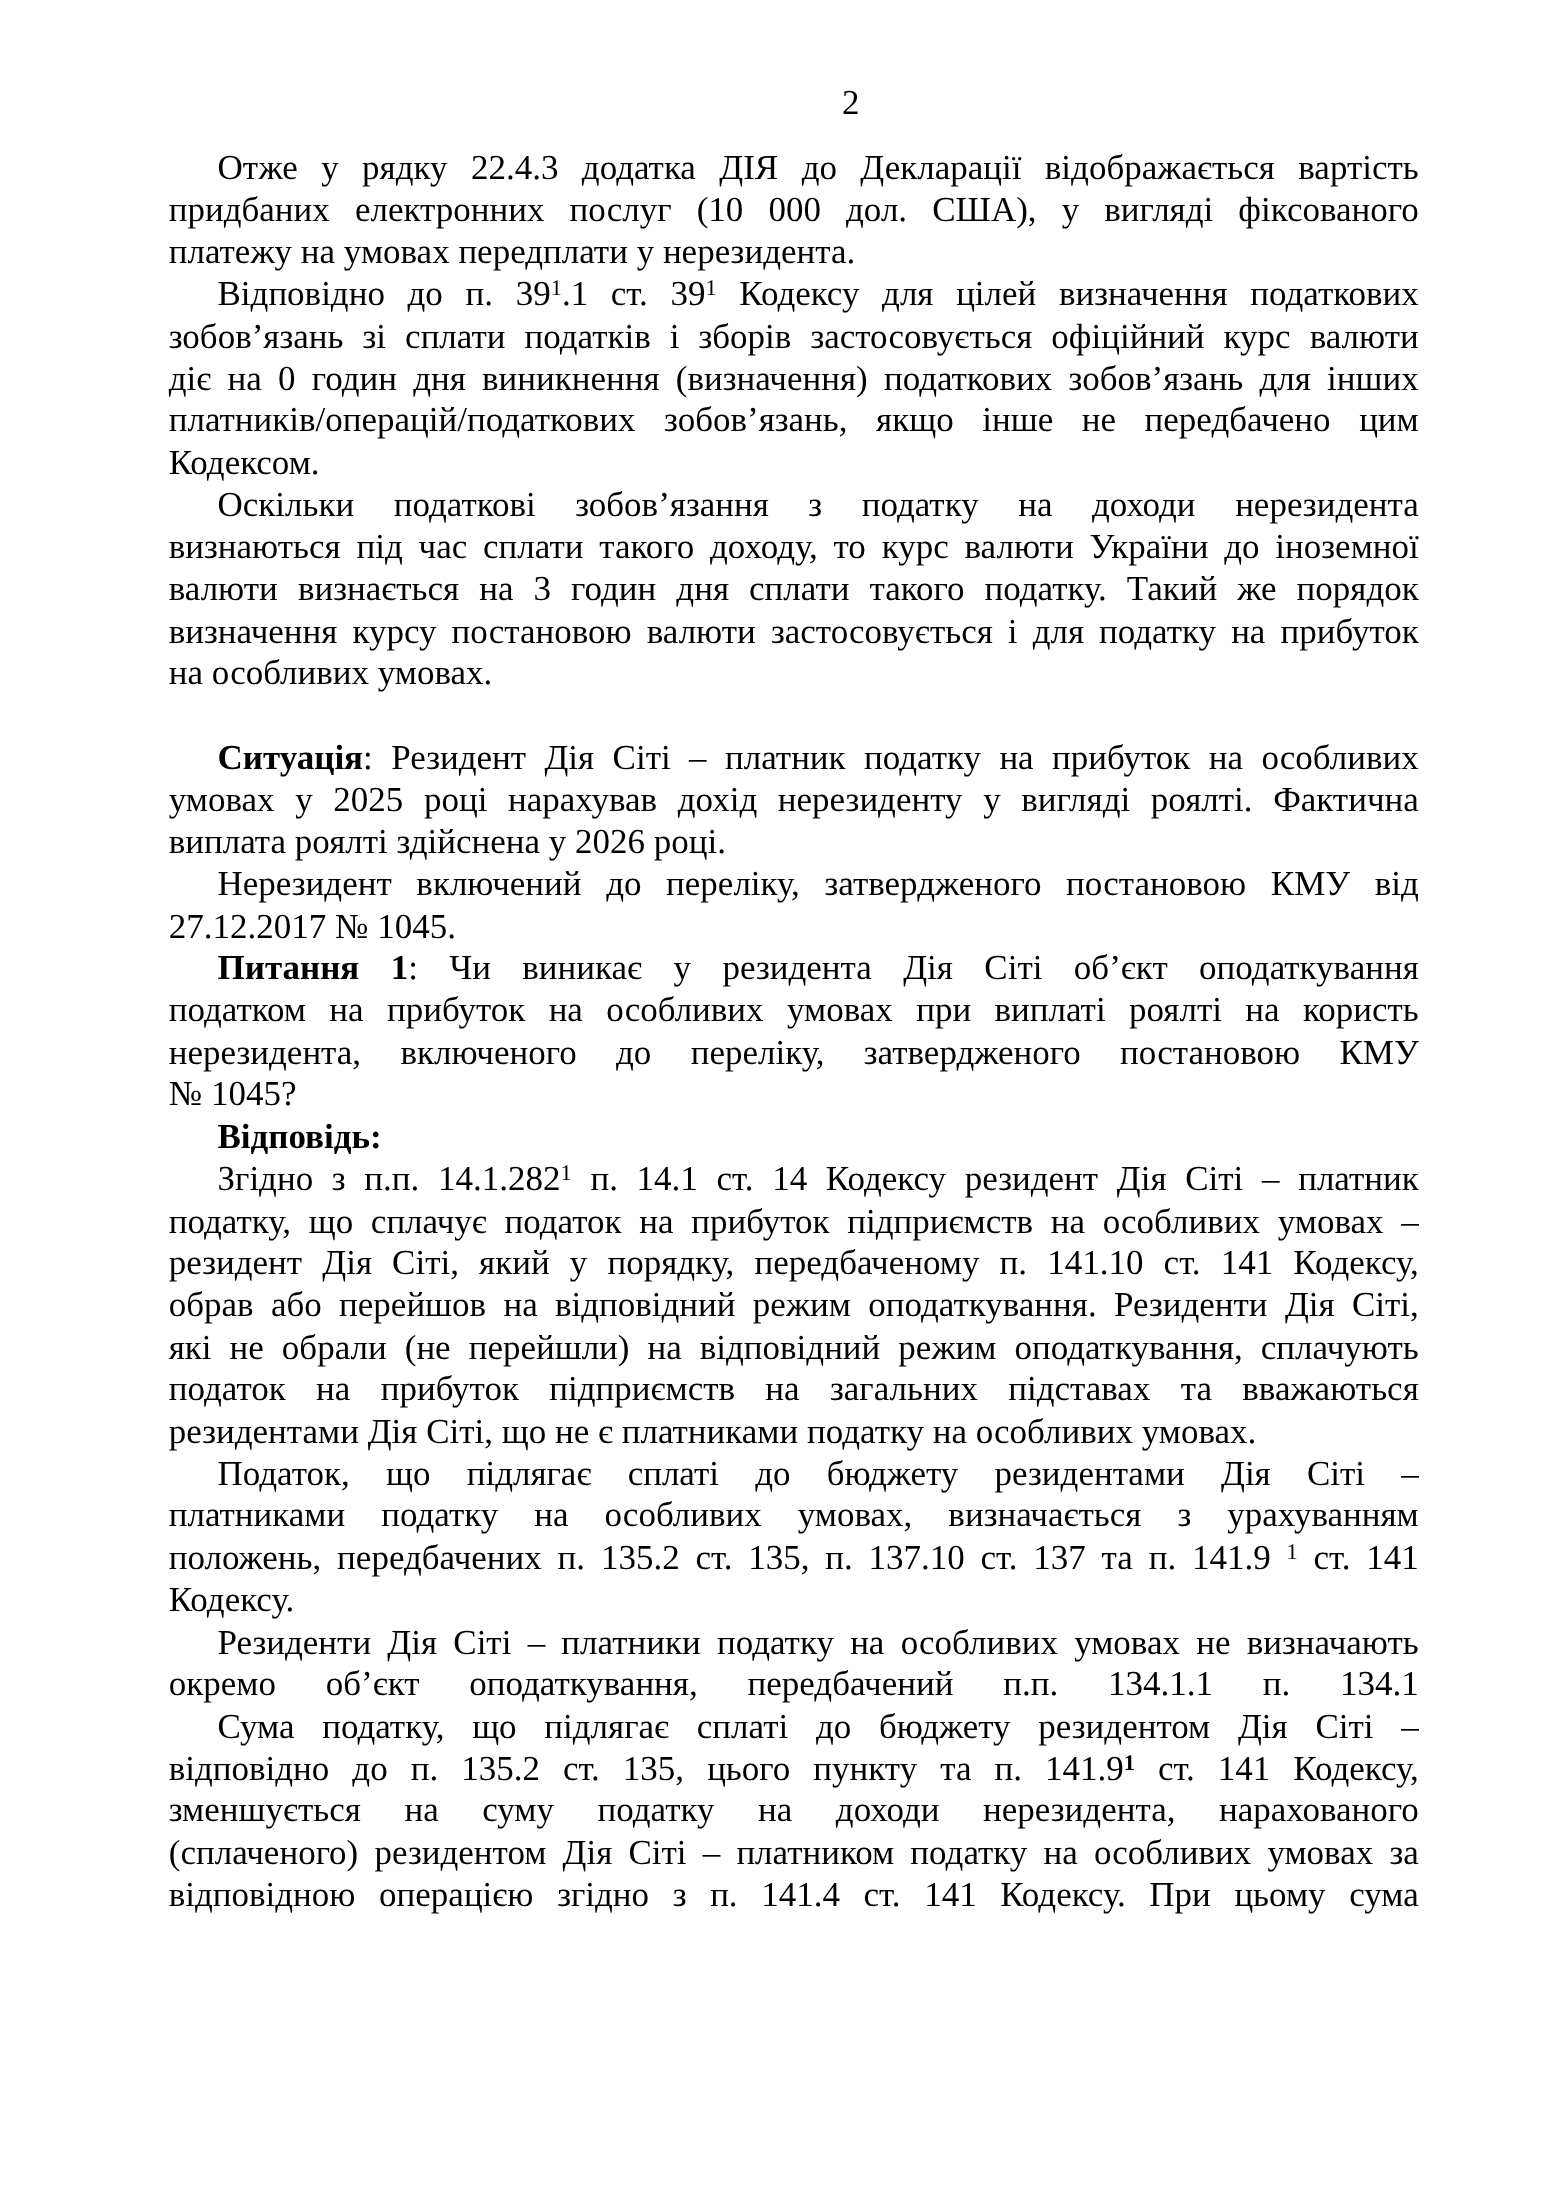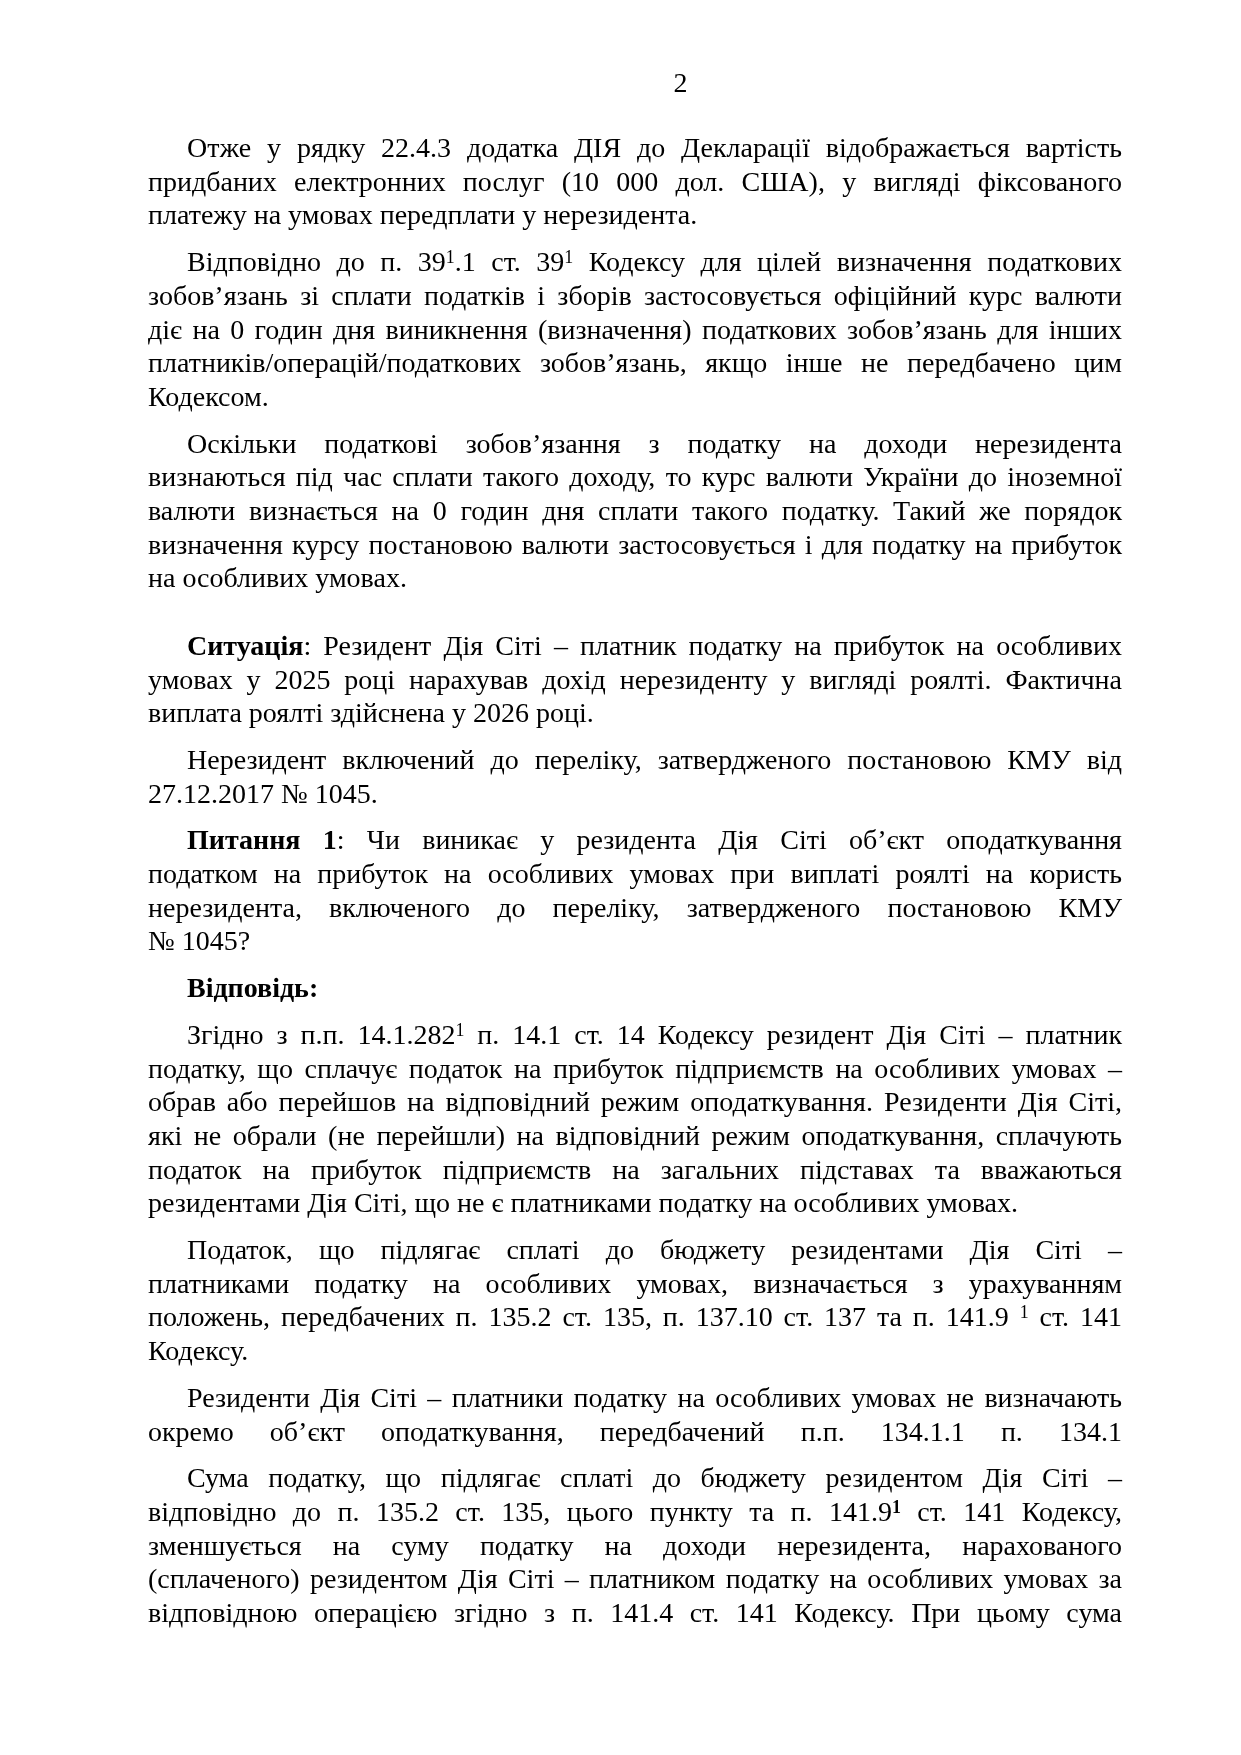--- a/index.html
+++ b/index.html
@@ -24,21 +24,21 @@
     line-height: 34px;
   }
   .text-block {
     position: absolute;
     left: 135px;
     top: 118px;
     width: 1000px;
     font-size: 28px;
     line-height: 33.7px;
   }
-  .para { margin: 13px; }
+  .para { margin: 0; }
   .para.space-before { margin-top: 33.7px; }
   .line {
     text-align: justify;
     text-align-last: justify;
   }
   .line.last { text-align-last: left; }
   .line.first { text-indent: 39px; }
   .bold { font-weight: bold; }
   .sup {
     font-size: 0.64em;
@@ -61,21 +61,21 @@
       <div class="para">
         <div class="line first">Відповідно до п. 39<span class="sup">1</span>.1 ст. 39<span class="sup">1</span> Кодексу для цілей визначення податкових</div>
         <div class="line">зобов’язань зі сплати податків і зборів застосовується офіційний курс валюти</div>
         <div class="line">діє на 0 годин дня виникнення (визначення) податкових зобов’язань для інших</div>
         <div class="line">платників/операцій/податкових зобов’язань, якщо інше не передбачено цим</div>
         <div class="line last">Кодексом.</div>
       </div>
       <div class="para">
         <div class="line first">Оскільки податкові зобов’язання з податку на доходи нерезидента</div>
         <div class="line">визнаються під час сплати такого доходу, то курс валюти України до іноземної</div>
-        <div class="line">валюти визнається на 0 годин дня сплати такого податку. Такий же порядок</div>
+        <div class="line">валюти визнається на 3 годин дня сплати такого податку. Такий же порядок</div>
         <div class="line">визначення курсу постановою валюти застосовується і для податку на прибуток</div>
         <div class="line last">на особливих умовах.</div>
       </div>
       <div class="para space-before">
         <div class="line first"><span class="bold">Ситуація</span>: Резидент Дія Сіті – платник податку на прибуток на особливих</div>
         <div class="line">умовах у 2025 році нарахував дохід нерезиденту у вигляді роялті. Фактична</div>
         <div class="line last">виплата роялті здійснена у 2026 році.</div>
       </div>
       <div class="para">
         <div class="line first">Нерезидент включений до переліку, затвердженого постановою КМУ від</div>
@@ -86,20 +86,21 @@
         <div class="line">податком на прибуток на особливих умовах при виплаті роялті на користь</div>
         <div class="line">нерезидента, включеного до переліку, затвердженого постановою КМУ</div>
         <div class="line last">№ 1045?</div>
       </div>
       <div class="para">
         <div class="line first last"><span class="bold">Відповідь:</span></div>
       </div>
       <div class="para">
         <div class="line first">Згідно з п.п. 14.1.282<span class="sup">1</span> п. 14.1 ст. 14 Кодексу резидент Дія Сіті – платник</div>
         <div class="line">податку, що сплачує податок на прибуток підприємств на особливих умовах –</div>
+        <div class="line">резидент Дія Сіті, який у порядку, передбаченому п. 141.10 ст. 141 Кодексу,</div>
         <div class="line">обрав або перейшов на відповідний режим оподаткування. Резиденти Дія Сіті,</div>
         <div class="line">які не обрали (не перейшли) на відповідний режим оподаткування, сплачують</div>
         <div class="line">податок на прибуток підприємств на загальних підставах та вважаються</div>
         <div class="line last">резидентами Дія Сіті, що не є платниками податку на особливих умовах.</div>
       </div>
       <div class="para">
         <div class="line first">Податок, що підлягає сплаті до бюджету резидентами Дія Сіті –</div>
         <div class="line">платниками податку на особливих умовах, визначається з урахуванням</div>
         <div class="line">положень, передбачених п. 135.2 ст. 135, п. 137.10 ст. 137 та п. 141.9 <span class="sup">1</span> ст. 141</div>
         <div class="line last">Кодексу.</div>

